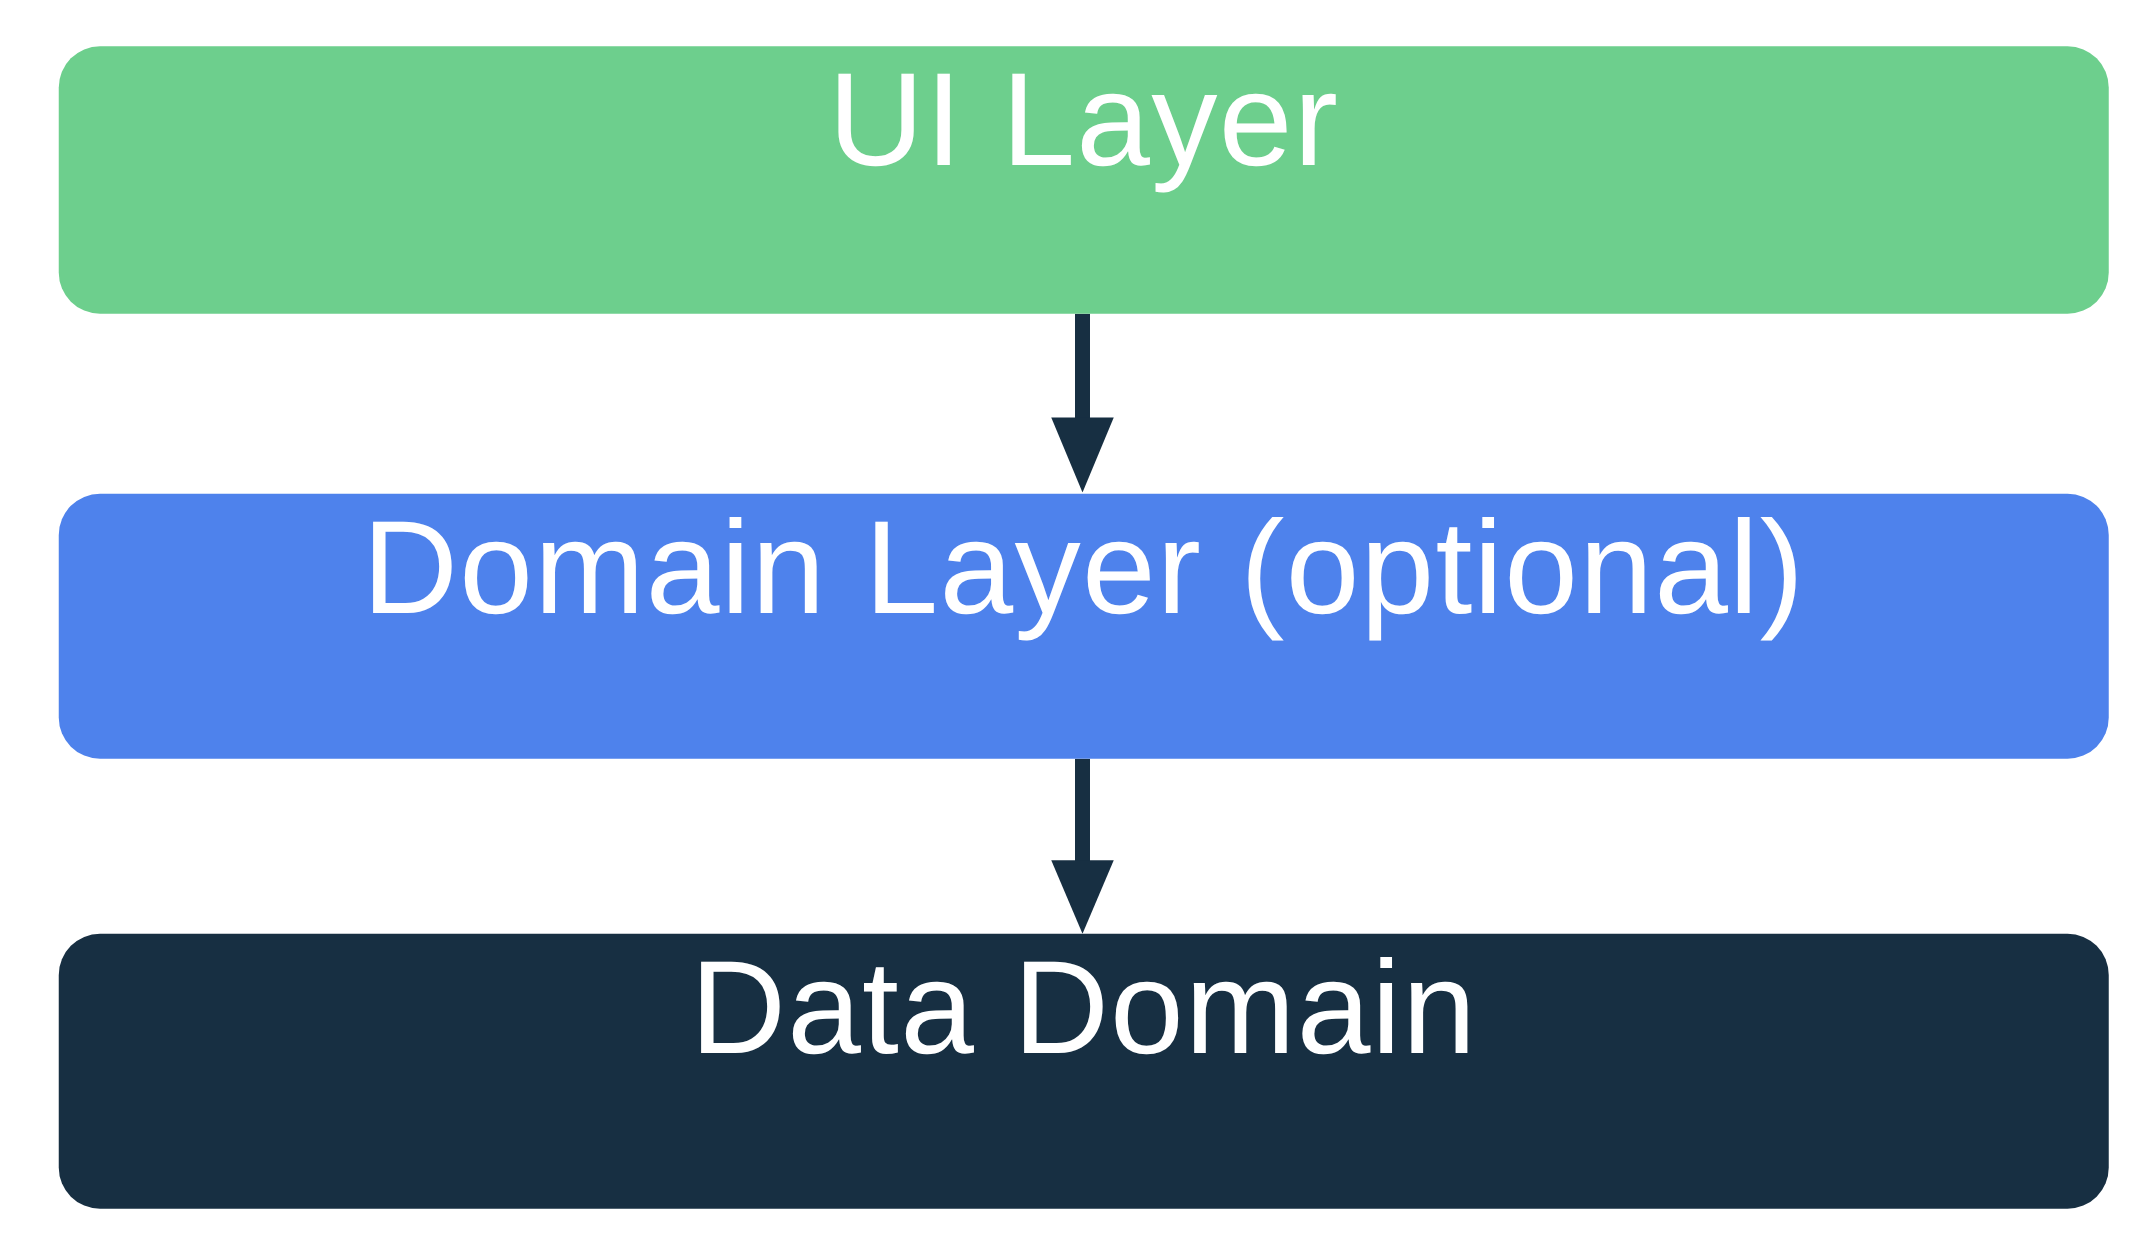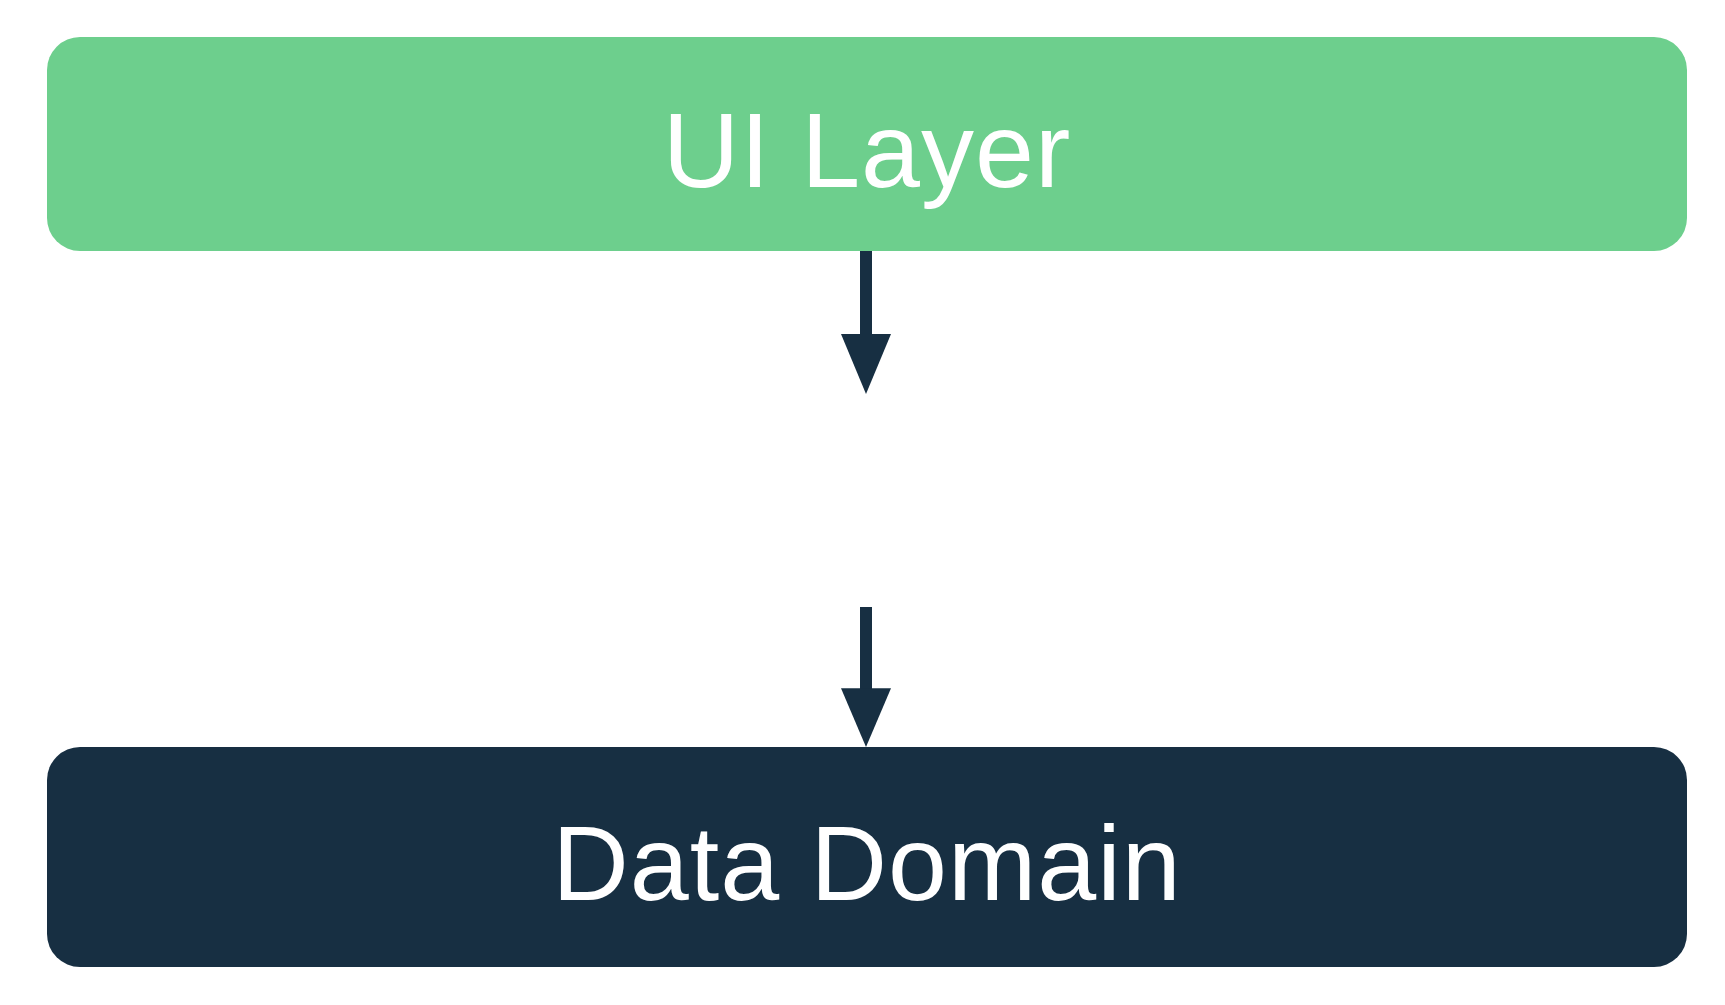--- a/index.html
+++ b/index.html
@@ -14,21 +14,21 @@
     height: 1005px;
     background: #ffffff;
     overflow: hidden;
   }
   .layer-box {
     position: absolute;
     left: 47px;
     width: 1640px;
     border-radius: 33px;
     display: flex;
-    align-items: center;
+    align-items: flex-start;
     justify-content: center;
   }
   .layer-label {
     color: #ffffff;
     font-size: 106px;
     font-weight: 400;
     letter-spacing: 1px;
     white-space: nowrap;
     line-height: 1;
     transform: translateY(6px);
@@ -52,20 +52,23 @@
 
   <div class="layer-box layer-ui" style="background: rgb(109, 207, 141);">
     <span class="layer-label" style="color: rgb(255, 255, 255);">UI Layer</span>
   </div>
 
   <svg class="arrow arrow-1" viewBox="0 0 56 143" preserveAspectRatio="none" aria-hidden="true">
     <rect class="arrow-fill" x="22" y="0" width="12" height="90" fill="#172F42"></rect>
     <polygon class="arrow-fill" points="3,83 53,83 28,143" fill="#172F42"></polygon>
   </svg>
 
+  <div class="layer-box layer-domain" style="background: rgb(78, 130, 236);">
+    <span class="layer-label" style="color: rgb(255, 255, 255);">Domain Layer (optional)</span>
+  </div>
 
   <svg class="arrow arrow-2" viewBox="0 0 56 143" preserveAspectRatio="none" aria-hidden="true">
     <rect class="arrow-fill" x="22" y="0" width="12" height="90" fill="#172F42"></rect>
     <polygon class="arrow-fill" points="3,83 53,83 28,143" fill="#172F42"></polygon>
   </svg>
 
   <div class="layer-box layer-data" style="background: rgb(23, 47, 66);">
     <span class="layer-label" style="color: rgb(255, 255, 255);">Data Domain</span>
   </div>
 

